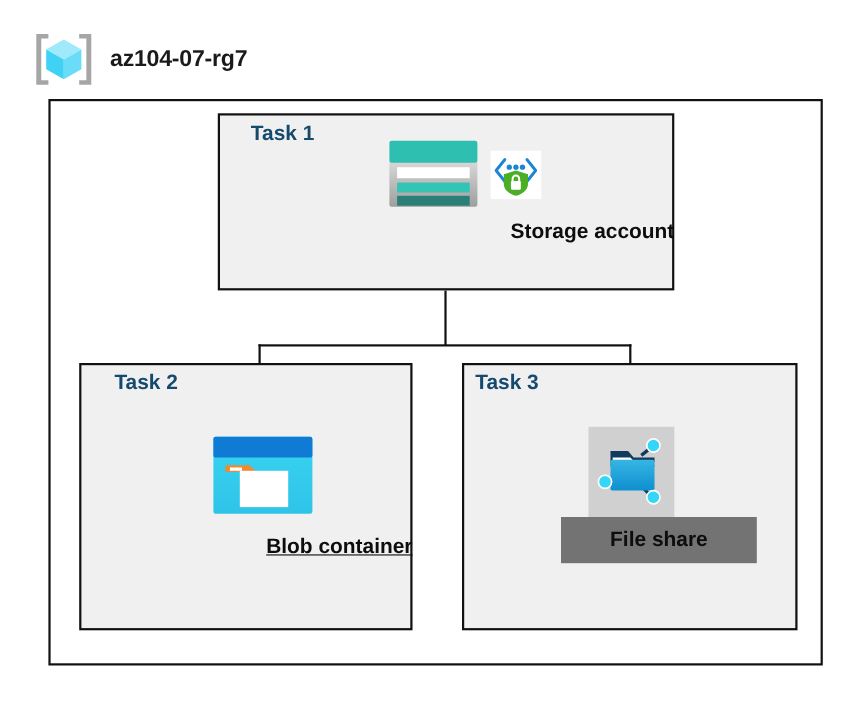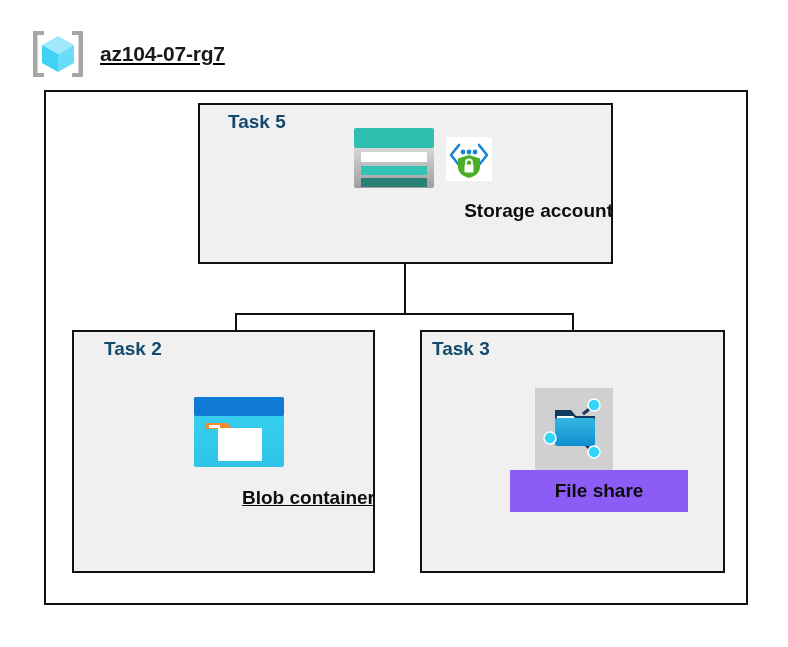--- a/index.html
+++ b/index.html
@@ -22,21 +22,20 @@
   }
 
   
   .rg-header {
     position: absolute;
     left: 30px;
     top: 28px;
     display: flex;
     align-items: center;
     gap: 14px;
-    text-decoration: underline;
   }
   .rg-icon {
     width: 56px;
     height: 52px;
     display: block;
   }
   .rg-title {
     font-size: 21px;
     font-weight: bold;
     color: #1a1a1a;
@@ -84,21 +83,21 @@
     font-size: 19px;
     font-weight: bold;
     color: #0d0d0d;
     white-space: nowrap;
     text-align: right;
   }
   #storage-label { left: 198px; top: 200px; width: 415px; }
   #blob-label    { left: 72px;  top: 487px; width: 303px; text-decoration: underline; }
   #fileshare-label {
     left: 510px; top: 470px; width: 178px; height: 42px;
-    background: #8b5cf6;
+    background: #737373;
     display: flex; align-items: center; justify-content: center;
   }
 
   
   .icon-wrap { position: absolute; }
   #storage-icon-wrap { left: 352px; top: 126px; width: 84px; height: 64px; }
   #lock-icon-wrap    { left: 446px; top: 137px; width: 46px; height: 44px; background:#ffffff; }
   #blob-icon-wrap    { left: 193px; top: 396px; width: 92px; height: 72px; }
   #fileshare-icon-wrap {
     left: 535px; top: 388px; width: 78px; height: 82px;
@@ -139,21 +138,21 @@
   </div>
 
   <div class="rg-frame"></div>
 
   <div class="connector" id="conn-vert-top"></div>
   <div class="connector" id="conn-horiz"></div>
   <div class="connector" id="conn-vert-left"></div>
   <div class="connector" id="conn-vert-right"></div>
 
   <div class="task-box" id="task1-box"></div>
-  <div class="task-label" id="task1-label">Task 5</div>
+  <div class="task-label" id="task1-label">Task 1</div>
 
   <div class="icon-wrap" id="storage-icon-wrap">
     <svg width="84" height="64" viewBox="0 0 84 64" xmlns="http://www.w3.org/2000/svg">
       <defs>
         <linearGradient id="grayBody" x1="0" y1="0" x2="0" y2="1">
           <stop offset="0%" stop-color="#d9d9d9"></stop>
           <stop offset="100%" stop-color="#9e9e9e"></stop>
         </linearGradient>
       </defs>
       <rect x="2" y="20" width="80" height="42" rx="2" fill="url(#grayBody)"></rect>

